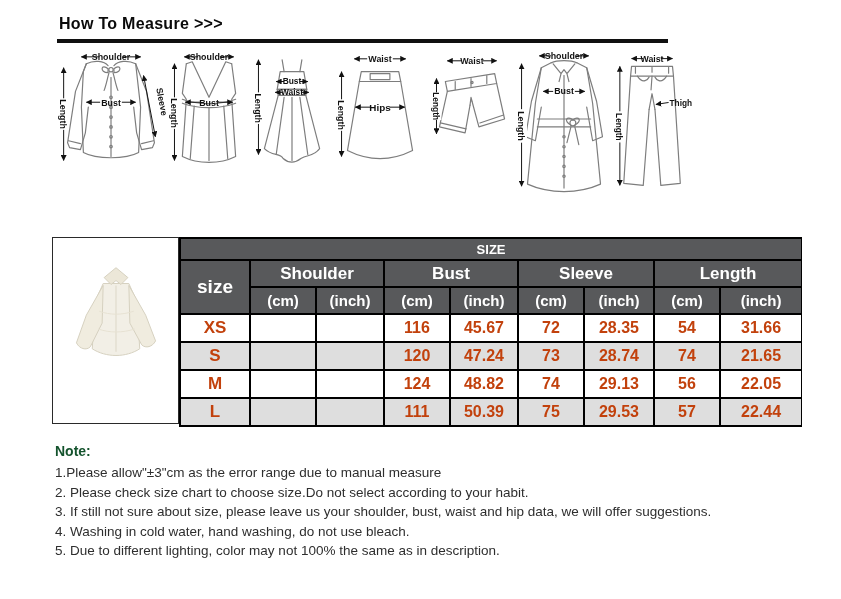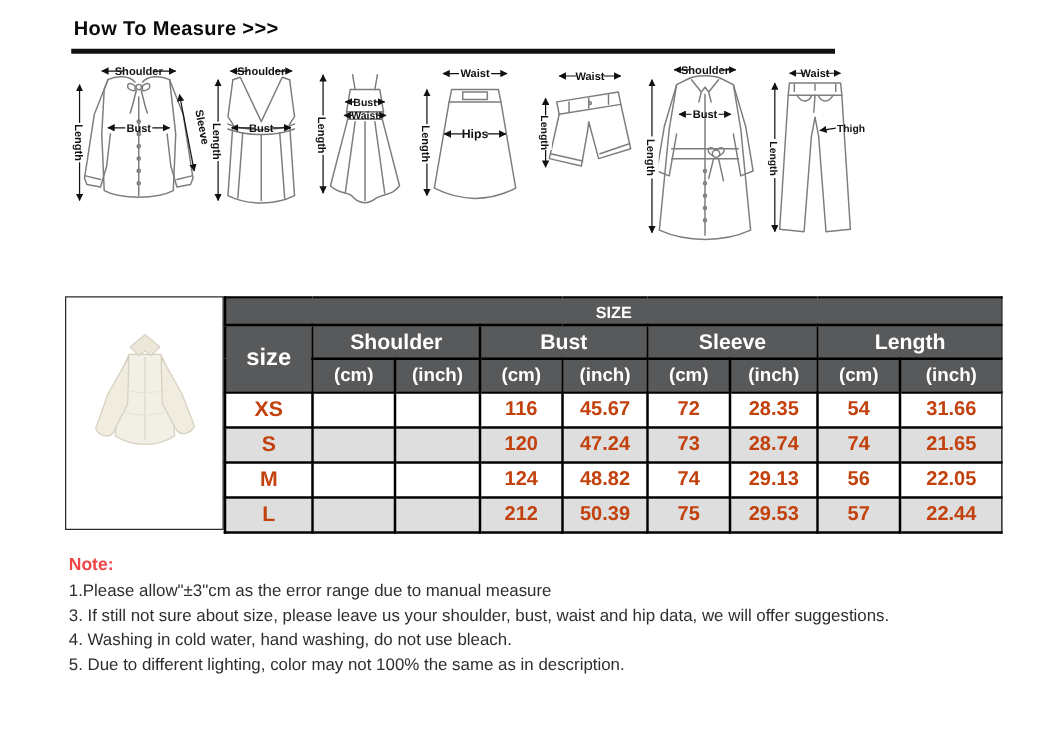--- a/index.html
+++ b/index.html
@@ -32,21 +32,21 @@
   .group-row{height:27px;}  .group-cell{font-size:17px;}
   .unit-row{height:27px;}   .unit-cell{font-size:15px;}
   .size-label-cell{font-size:19px;}
   tbody tr{height:28px;}
   tbody td{font-size:16px;color:#c2410c;background:#fff;}
   tbody td.size-cell{font-size:17px;}
   tbody tr.alt td{background:#dedede;}
 
   
   .notes{position:absolute;left:55px;top:443px;width:750px;color:#2e2e2e;}
-  .note-title{font-size:14px;font-weight:bold;color:#ef4444;margin-bottom:4px;}
+  .note-title{font-size:14px;font-weight:bold;color:#14532d;margin-bottom:4px;}
   .note-item{font-size:13.5px;line-height:19.5px;}
 </style>
 </head>
 <body>
 
 <div class="page">
 
   <svg width="0" height="0" style="position:absolute" aria-hidden="true">
     <defs>
       <marker id="arr" viewBox="0 0 6 6" markerWidth="6" markerHeight="6" refX="5.5" refY="3" orient="auto-start-reverse" markerUnits="userSpaceOnUse">
@@ -276,32 +276,33 @@
           <td>48.82</td>
           <td>74</td>
           <td>29.13</td>
           <td>56</td>
           <td>22.05</td>
         </tr>
         <tr class="alt">
           <td class="size-cell">L</td>
           <td></td>
           <td></td>
-          <td>212</td>
+          <td>111</td>
           <td>50.39</td>
           <td>75</td>
           <td>29.53</td>
           <td>57</td>
           <td>22.44</td>
         </tr>
       </tbody>
     </table>
   </div>
 
   <div class="notes">
     <div class="note-title">Note:</div>
     <div class="note-item">1.Please allow"±3"cm as the error range due to manual measure</div>
+    <div class="note-item">2. Please check size chart to choose size.Do not select according to your habit.</div>
     <div class="note-item">3. If still not sure about size, please leave us your shoulder, bust, waist and hip data, we will offer suggestions.</div>
     <div class="note-item">4. Washing in cold water, hand washing, do not use bleach.</div>
     <div class="note-item">5. Due to different lighting, color may not 100% the same as in description.</div>
   </div>
 
 </div>
 
 </body></html>

